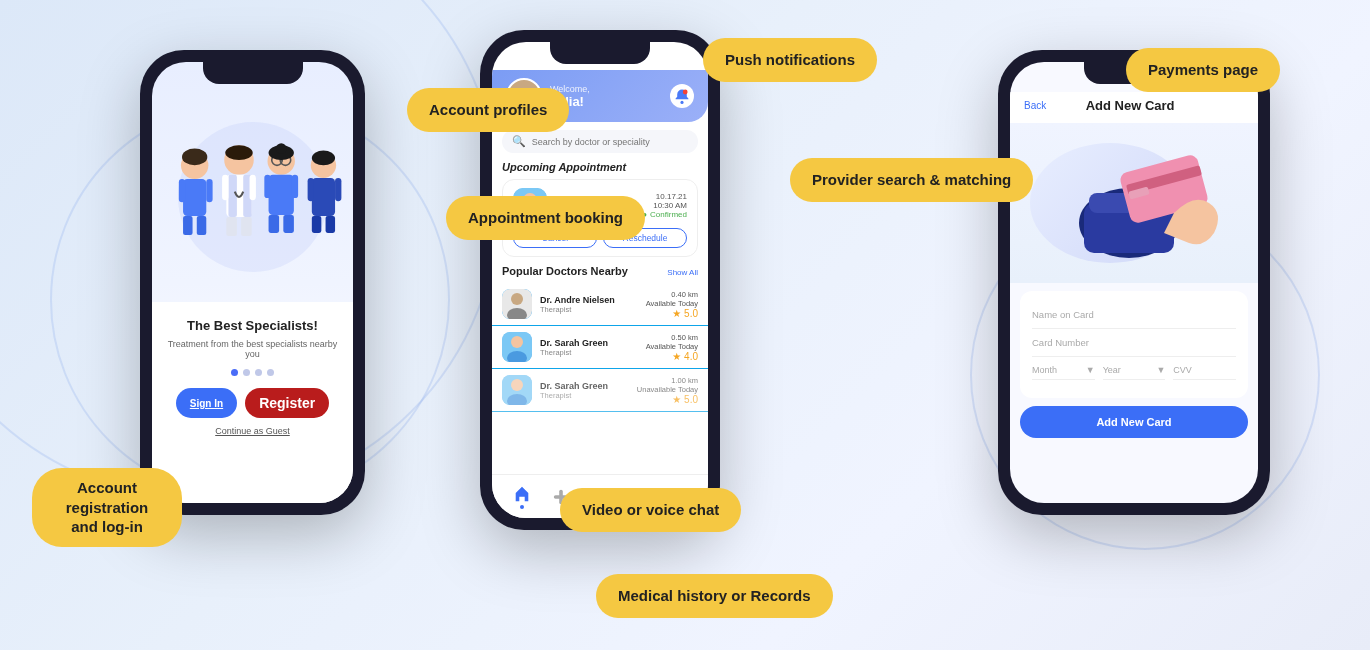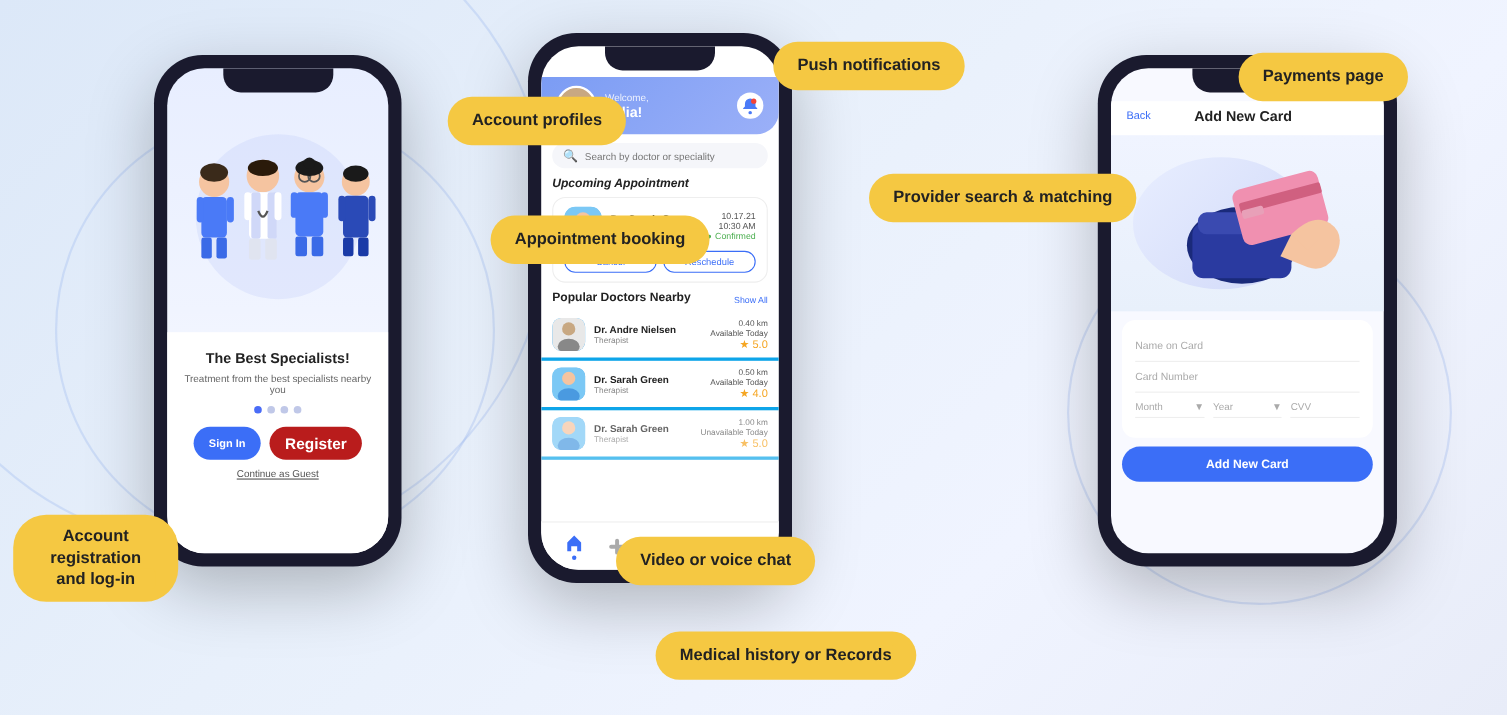--- a/index.html
+++ b/index.html
@@ -121,20 +121,21 @@
     }
     .btn-signin {
       background: #3b6ef7;
       color: white;
       border: none;
       border-radius: 20px;
       padding: 7px 14px;
       font-size: 10px;
       font-weight: 600;
       cursor: pointer;
+      text-decoration: underline;
     }
     .btn-register {
       background: #b91c1c;
       color: white;
       border: none;
       border-radius: 20px;
       padding: 7px 14px;
       font-size: 14px;
       font-weight: 600;
       cursor: pointer;
@@ -285,21 +286,21 @@
       align-items: flex-end;
       padding: 0 10px 6px;
     }
     .nearby-title { font-size: 11px; font-weight: 700; color: #222; }
     .show-all { font-size: 8px; color: #3b6ef7; cursor: pointer; }
     .doctor-item {
       display: flex;
       align-items: center;
       gap: 8px;
       padding: 6px 10px;
-      border-bottom: 3px solid #0ea5e9;
+      border-bottom: 1px solid #0ea5e9;
       justify-content: center;
     }
     .doc-avatar {
       width: 30px;
       height: 30px;
       border-radius: 8px;
       background: linear-gradient(135deg, #7bc8f5 0%, #5ab0e8 100%);
       flex-shrink: 0;
       overflow: hidden;
     }
@@ -416,21 +417,21 @@
       pointer-events: none;
     }
   </style>
 </head>
 <body>
 
 <div class="arc-bg" style="width:600px;height:600px;top:-100px;left:-100px;"></div>
 <div class="arc-bg" style="width:400px;height:400px;top:100px;left:50px;"></div>
 <div class="arc-bg" style="width:350px;height:350px;top:200px;right:50px;"></div>
 
-<div class="bubble" style="left:12px; top:468px; max-width:150px;">Account registration
+<div class="bubble" style="left:32px; top:468px; max-width:150px;">Account registration
 and log-in</div>
 
 <div class="bubble" style="left:407px; top:88px; padding:12px 22px;">Account profiles</div>
 
 <div class="bubble" style="left:446px; top:196px; padding:12px 22px;">Appointment
 booking</div>
 
 <div class="bubble" style="left:703px; top:38px; padding:12px 22px;">Push notifications</div>
 
 <div class="bubble" style="left:790px; top:158px; padding:12px 22px;">Provider search &amp; matching</div>

